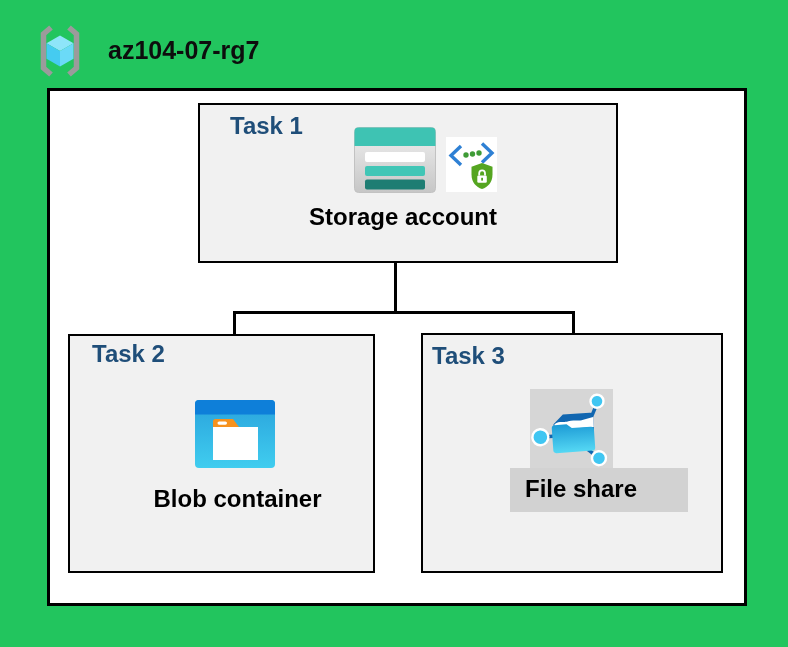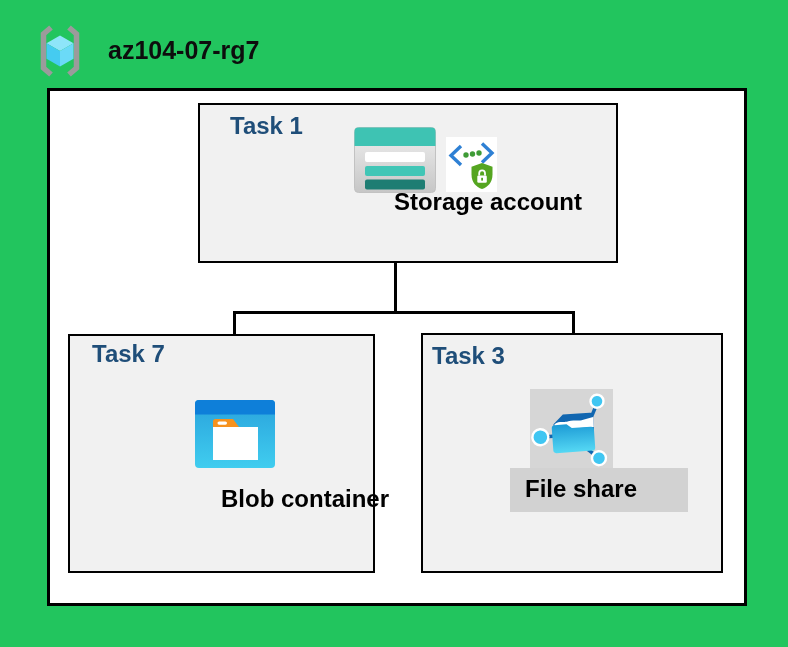--- a/index.html
+++ b/index.html
@@ -70,41 +70,41 @@
       <polyline points="36,6.5 46,16 36,25.5" fill="none" stroke="#2e80d4" stroke-width="3.4"></polyline>
       <circle cx="20" cy="18" r="2.7" fill="#3e9b35"></circle>
       <circle cx="26.5" cy="17" r="2.7" fill="#3e9b35"></circle>
       <circle cx="33" cy="16" r="2.7" fill="#3e9b35"></circle>
       <path d="M36 26 l10.5 3.8 v7.7 c0 7.6 -4.5 12.6 -10.5 14.6 c-6 -2 -10.5 -7 -10.5 -14.6 v-7.7 Z" fill="#55a520"></path>
       <path d="M33.2 38.5 v-2.3 a2.9 2.9 0 0 1 5.8 0 v2.3" fill="none" stroke="#ffffff" stroke-width="1.8"></path>
       <rect x="31.3" y="38.5" width="9.5" height="7.2" rx="1.2" fill="#ffffff"></rect>
       <rect x="35.2" y="40.8" width="1.8" height="2.8" fill="#55a520"></rect>
     </svg>
 
-    <div class="abs res-label" style="left:0;top:84px;width:382px;text-align:right;">Storage account</div>
+    <div class="abs res-label" style="left:0;top:99px;width:382px;text-align:center;padding-left:12px;">Storage account</div>
   </div>
 
   <div class="abs task-box task2">
-    <div class="abs task-label" style="left:22px;top:5px;">Task 7</div>
+    <div class="abs task-label" style="left:22px;top:5px;">Task 2</div>
 
     <svg class="abs" style="left:125px;top:64px" width="80" height="68" viewBox="0 0 80 68">
       <defs>
         <linearGradient id="bgrad" x1="0" y1="0" x2="0" y2="1">
           <stop offset="0" stop-color="#29a2dc"></stop>
             <stop offset="1" stop-color="#40cdef"></stop>
         </linearGradient>
       </defs>
       <rect x="0" y="0" width="80" height="68" rx="4" fill="url(#bgrad)"></rect>
       <path d="M0 4 a4 4 0 0 1 4 -4 H76 a4 4 0 0 1 4 4 V14.5 H0 Z" fill="#0e7fd9"></path>
       <path d="M18 21.5 a2.5 2.5 0 0 1 2.5 -2.5 h17.5 l6 8 H18 Z" fill="#f6921e"></path>
       <rect x="22.5" y="21.5" width="9.5" height="3.2" rx="1.6" fill="#ffffff"></rect>
       <rect x="18" y="27" width="45" height="33" fill="#ffffff"></rect>
     </svg>
 
-    <div class="abs res-label" style="left:16px;top:150px;width:303px;text-align:right;">Blob container</div>
+    <div class="abs res-label" style="left:16px;top:150px;width:303px;text-align:center;">Blob container</div>
   </div>
 
   <div class="abs task-box task3">
     <div class="abs task-label" style="left:9px;top:8px;">Task 3</div>
 
     <div class="abs icon-block">
       <svg width="83" height="80" viewBox="0 0 83 80">
         <defs>
           <linearGradient id="fgrad" x1="0" y1="0" x2="0" y2="1">
             <stop offset="0" stop-color="#1d9bd6"></stop>

